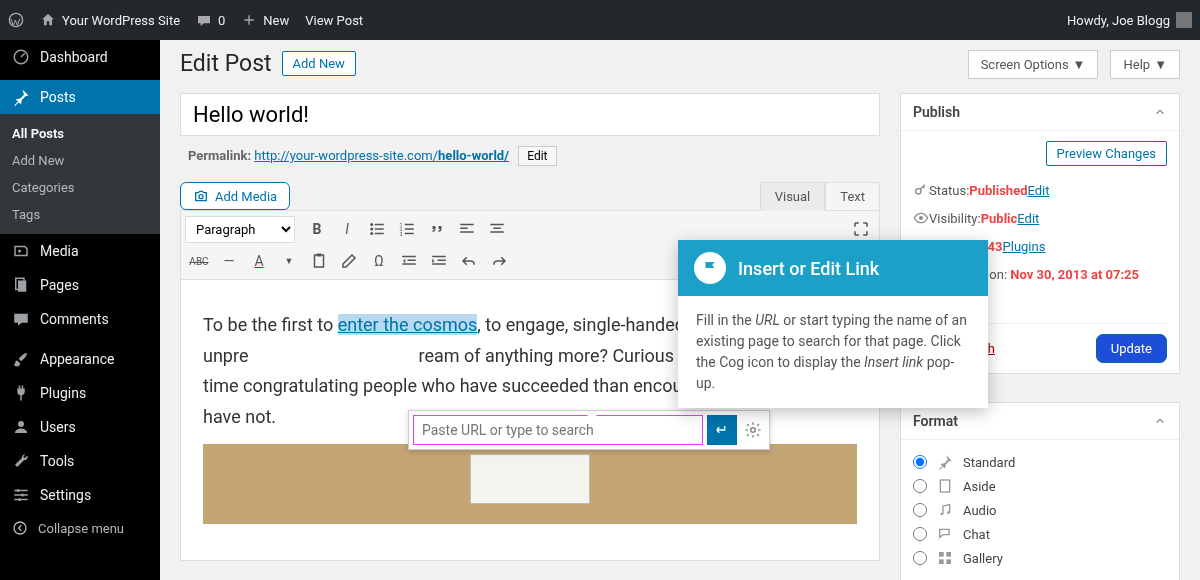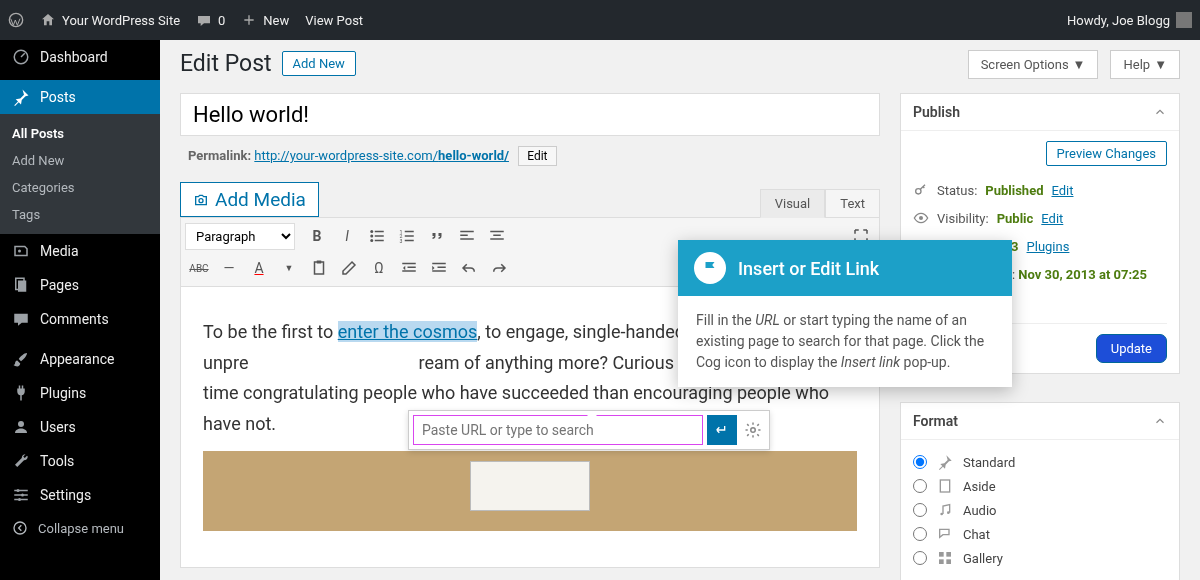--- a/index.html
+++ b/index.html
@@ -29,55 +29,55 @@
 .btn-outline{border:1px solid #0073aa;color:#0073aa;background:#fff;padding:4px 10px;font-size:13px;cursor:pointer;border-radius:2px}
 .content-row{display:flex;gap:20px}
 .main-col{flex:1;min-width:0}
 .side-col{width:280px;flex-shrink:0}
 .title-input{width:100%;padding:8px 12px;font-size:22px;border:1px solid #ddd;background:#fff}
 .permalink{margin:10px 8px 16px;font-size:13px;color:#666}
 .permalink a{color:#0073aa;text-decoration:underline}
 .permalink strong{font-weight:700}
 .btn-sm{border:1px solid #ccc;background:#f7f7f7;padding:2px 8px;font-size:12px;cursor:pointer;margin-left:6px}
 .media-row{display:flex;justify-content:space-between;align-items:flex-end;margin-bottom:0}
-.add-media-btn{border:1px solid #0073aa;background:#fff;color:#0073aa;padding:5px 12px;font-size:19px;cursor:pointer;display:flex;align-items:center;gap:6px;border-radius:0}
+.add-media-btn{border:1px solid #0073aa;background:#fff;color:#0073aa;padding:5px 12px;font-size:13px;cursor:pointer;display:flex;align-items:center;gap:6px;border-radius:6px}
 .add-media-btn svg{width:16px;height:16px;fill:#0073aa}
 .tabs{display:flex}
 .tab{padding:6px 14px;border:1px solid #ddd;background:#f5f5f5;color:#555;cursor:pointer;font-size:13px;margin-bottom:-1px}
 .tab.active{background:#ebebeb;border-bottom-color:#ebebeb}
 .editor{border:1px solid #ddd;background:#fff}
 .toolbar{background:#f5f5f5;border-bottom:1px solid #ddd;padding:4px;display:flex;flex-wrap:wrap;align-items:center;gap:2px}
 .tb-sel{padding:4px 6px;border:1px solid #ddd;background:#fff;font-size:13px;margin-right:6px;width:110px}
 .tb-btn{width:28px;height:28px;display:flex;align-items:center;justify-content:center;cursor:pointer;color:#555;font-size:14px}
 .tb-btn svg{width:18px;height:18px;fill:#555}
 .tb-sep{width:100%;height:0}
 .expand{margin-left:auto}
 .editor-body{padding:30px 22px;font-family:Georgia,serif;font-size:18px;line-height:1.7;color:#333;position:relative;min-height:280px}
 .editor-body .hl{background:#b9d9f0;color:#0073aa;text-decoration:underline}
 .link-pop{position:absolute;left:248px;top:370px;display:flex;align-items:center;gap:4px;background:#fff;border:1px solid #ccc;padding:4px;box-shadow:0 2px 6px rgba(0,0,0,.15)}
 .link-pop::before{content:"";position:absolute;top:-8px;left:175px;border:8px solid transparent;border-bottom-color:#fff}
 .link-pop input{width:290px;padding:6px 8px;border:1px solid #d946ef;font-size:14px}
 .link-pop .go{background:#0073aa;width:30px;height:30px;display:flex;align-items:center;justify-content:center;cursor:pointer}
 .link-pop .go svg{fill:#fff;width:16px;height:16px}
 .link-pop .gear{width:24px;height:24px;display:flex;align-items:center;justify-content:center;cursor:pointer}
 .link-pop .gear svg{fill:#888;width:18px;height:18px}
-.tooltip{position:absolute;left:518px;top:200px;width:334px;background:#fff;box-shadow:0 4px 16px rgba(0,0,0,.25);z-index:10}
+.tooltip{position:absolute;left:518px;top:200px;width:310px;background:#fff;box-shadow:0 4px 16px rgba(0,0,0,.25);z-index:10}
 .tooltip-head{background:#1ca0c8;color:#fff;padding:12px 16px;display:flex;align-items:center;gap:12px;font-size:18px;font-weight:500}
 .tooltip-head .circ{width:32px;height:32px;border-radius:50%;background:#fff;display:flex;align-items:center;justify-content:center}
 .tooltip-head .circ svg{width:18px;height:18px;fill:#1ca0c8}
 .tooltip-body{padding:14px 18px;font-size:14px;line-height:1.5;color:#555}
 .tooltip-body em{}
 .metabox{background:#fff;border:1px solid #ddd;margin-bottom:28px}
 .metabox-head{padding:10px 12px;border-bottom:1px solid #eee;display:flex;justify-content:space-between;align-items:center;font-weight:600;font-size:14px}
 .metabox-head svg{width:14px;height:14px;fill:#888}
 .metabox-body{padding:10px 12px}
-.pub-row{display:flex;align-items:center;gap:8px;padding:6px 0;font-size:13px;color:#555}
+.pub-row{display:flex;align-items:center;padding:6px 0;font-size:13px;color:#555}
 .pub-row svg{width:16px;height:16px;fill:#888;flex-shrink:0}
 .pub-row a{color:#0073aa;text-decoration:underline}
-.pub-row strong{font-weight:700;color:#4d7c0f}
+.pub-row strong{font-weight:700;color:#ef4444}
 .pub-actions{display:flex;justify-content:space-between;align-items:center;padding-top:10px;border-top:1px solid #eee;margin-top:8px}
 .trash{color:#a00;text-decoration:underline;cursor:pointer;font-size:13px}
 .btn-primary{background:#1d4ed8;color:#fff;border:1px solid #006799;padding:6px 14px;font-size:13px;cursor:pointer;border-radius:7px}
 .preview-row{text-align:right;margin-bottom:10px}
 .fmt-row{display:flex;align-items:center;gap:10px;padding:4px 0}
 .fmt-row input[type=radio]{width:14px;height:14px}
 .fmt-row svg{width:16px;height:16px;fill:#999}
 .img-placeholder{background:#c4a574;height:80px;margin-top:12px;display:flex;align-items:flex-start;justify-content:center;padding-top:10px}
 .rover{width:120px;height:50px;background:#f5f3ee;border:1px solid #bbb}
 </style>

